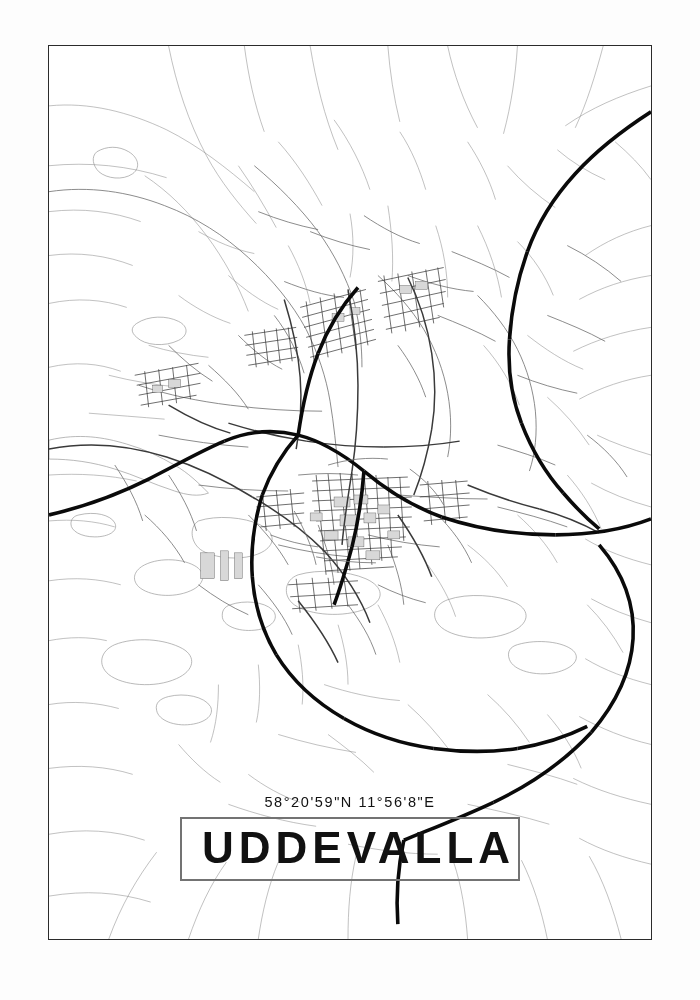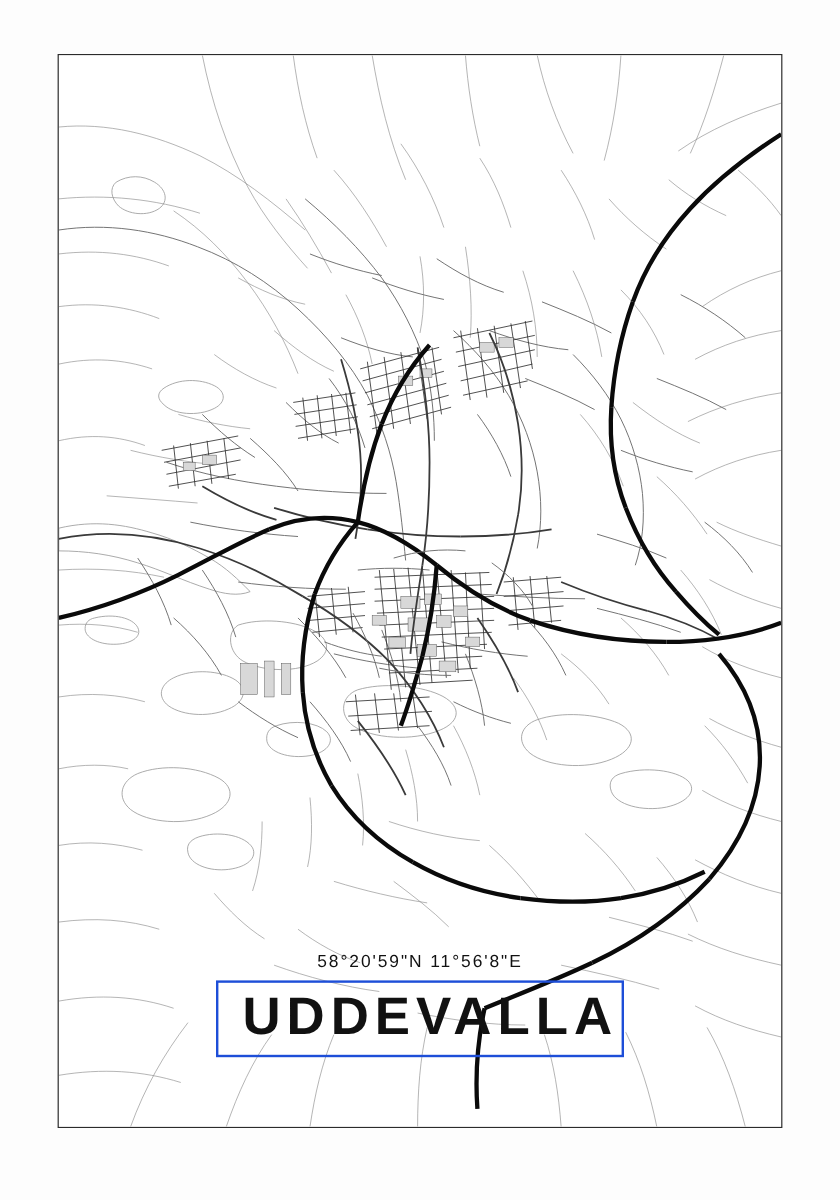--- a/index.html
+++ b/index.html
@@ -55,21 +55,21 @@
   }
   .coords {
     font-size: 14.5px;
     letter-spacing: 1.6px;
     color: #111111;
     margin-bottom: 7px;
     white-space: nowrap;
     font-family: "Liberation Sans", sans-serif;
   }
   .city-box {
-    border: 2px solid #1d4ed8;
+    border: 2px solid #737373;
     padding: 7px 4px 9px 20px;
     box-sizing: border-box;
   }
   .city-name {
     font-size: 44px;
     font-weight: bold;
     letter-spacing: 5px;
     color: #111111;
     line-height: 1;
     font-family: "Liberation Sans", sans-serif;

